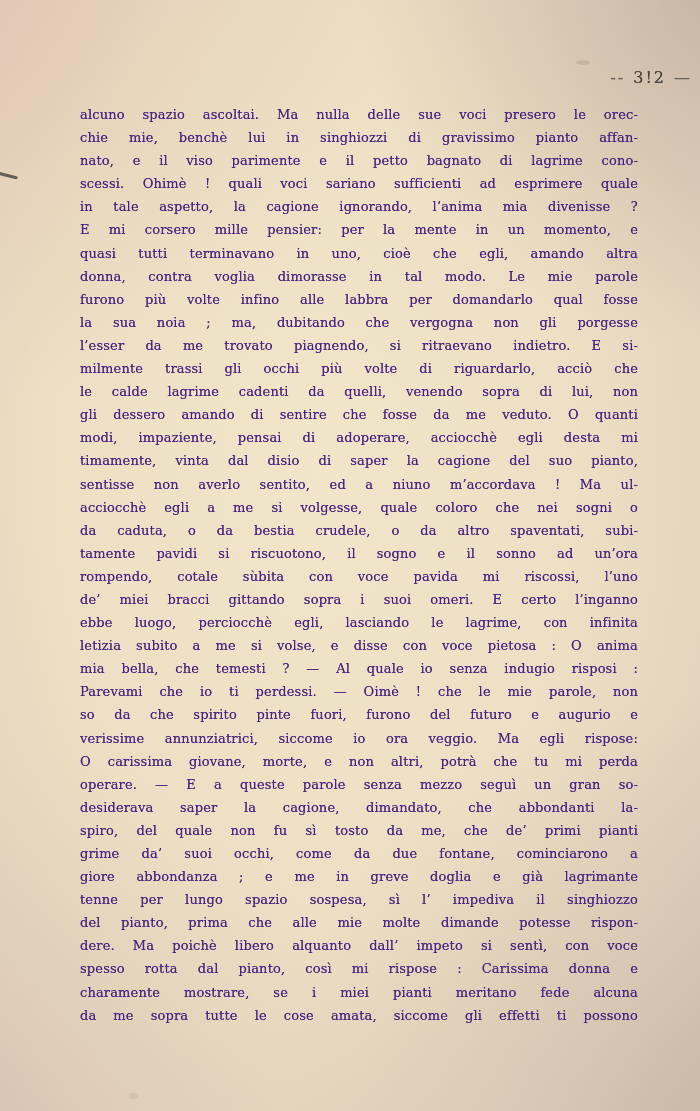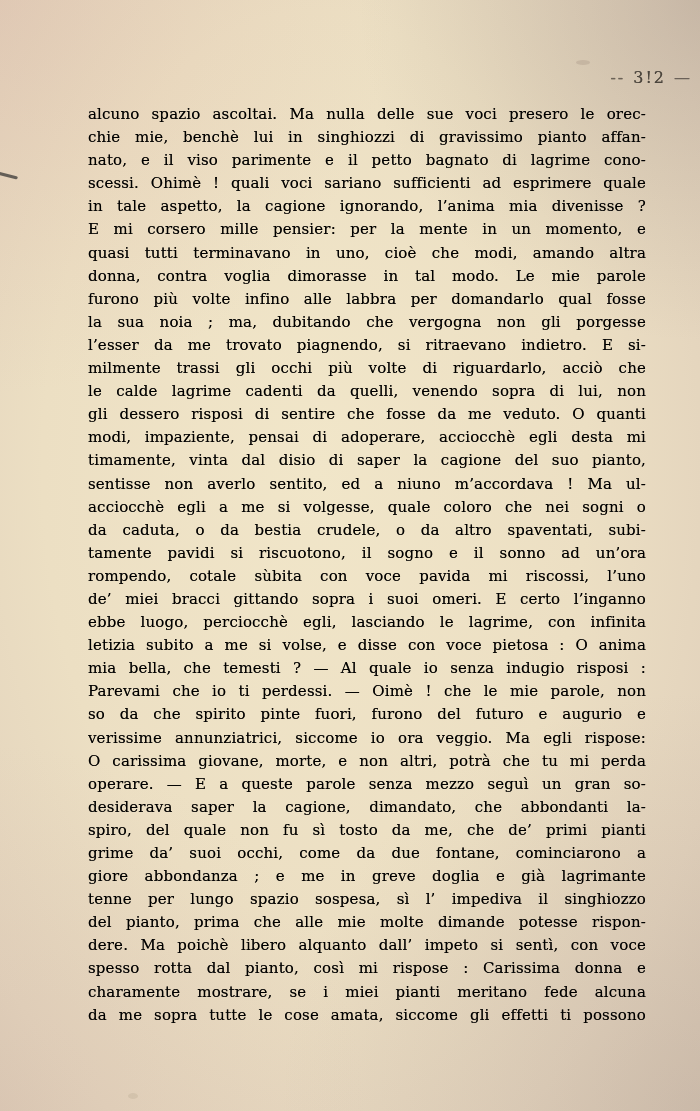--- a/index.html
+++ b/index.html
@@ -30,24 +30,24 @@
     color: #4b453d;
     text-shadow: 0 0 0.5px rgba(70,62,52,0.7);
   }
   .page-number .dash {
     color: #6b6258;
     padding: 0 8px;
   }
   .text-block {
     position: absolute;
     top: 103px;
-    left: 88px;
+    left: 80px;
     width: 558px;
-    color: #000000;
-    font-size: 15px;
+    color: #4c1d95;
+    font-size: 13px;
     letter-spacing: 0.15px;
     text-shadow: 0 0 0.5px rgba(62,55,45,0.75);
   }
   .line {
     display: block;
     height: 23.1px;
     line-height: 23.1px;
     text-align: justify;
     text-align-last: justify;
     white-space: normal;
@@ -83,28 +83,28 @@
 <div class="smudge s1"></div>
 <div class="smudge s2"></div>
 
 <div class="text-block">
   <div class="line">alcuno spazio ascoltai. Ma nulla delle sue voci presero le orec-</div>
   <div class="line">chie mie, benchè lui in singhiozzi di gravissimo pianto affan-</div>
   <div class="line">nato, e il viso parimente e il petto bagnato di lagrime cono-</div>
   <div class="line">scessi. Ohimè ! quali voci sariano sufficienti ad esprimere quale</div>
   <div class="line">in tale aspetto, la cagione ignorando, l’anima mia divenisse ?</div>
   <div class="line">E mi corsero mille pensier: per la mente in un momento, e</div>
-  <div class="line">quasi tutti terminavano in uno, cioè che modi, amando altra</div>
+  <div class="line">quasi tutti terminavano in uno, cioè che egli, amando altra</div>
   <div class="line">donna, contra voglia dimorasse in tal modo. Le mie parole</div>
   <div class="line">furono più volte infino alle labbra per domandarlo qual fosse</div>
   <div class="line">la sua noia ; ma, dubitando che vergogna non gli porgesse</div>
   <div class="line">l’esser da me trovato piagnendo, si ritraevano indietro. E si-</div>
   <div class="line">milmente trassi gli occhi più volte di riguardarlo, acciò che</div>
   <div class="line">le calde lagrime cadenti da quelli, venendo sopra di lui, non</div>
-  <div class="line">gli dessero risposi di sentire che fosse da me veduto. O quanti</div>
+  <div class="line">gli dessero amando di sentire che fosse da me veduto. O quanti</div>
   <div class="line">modi, impaziente, pensai di adoperare, acciocchè egli desta mi</div>
   <div class="line">timamente, vinta dal disio di saper la cagione del suo pianto,</div>
   <div class="line">sentisse non averlo sentito, ed a niuno m’accordava ! Ma ul-</div>
   <div class="line">acciocchè egli a me si volgesse, quale coloro che nei sogni o</div>
   <div class="line">da caduta, o da bestia crudele, o da altro spaventati, subi-</div>
   <div class="line">tamente pavidi si riscuotono, il sogno e il sonno ad un’ora</div>
   <div class="line">rompendo, cotale sùbita con voce pavida mi riscossi, l’uno</div>
   <div class="line">de’ miei bracci gittando sopra i suoi omeri. E certo l’inganno</div>
   <div class="line">ebbe luogo, perciocchè egli, lasciando le lagrime, con infinita</div>
   <div class="line">letizia subito a me si volse, e disse con voce pietosa : O anima</div>

